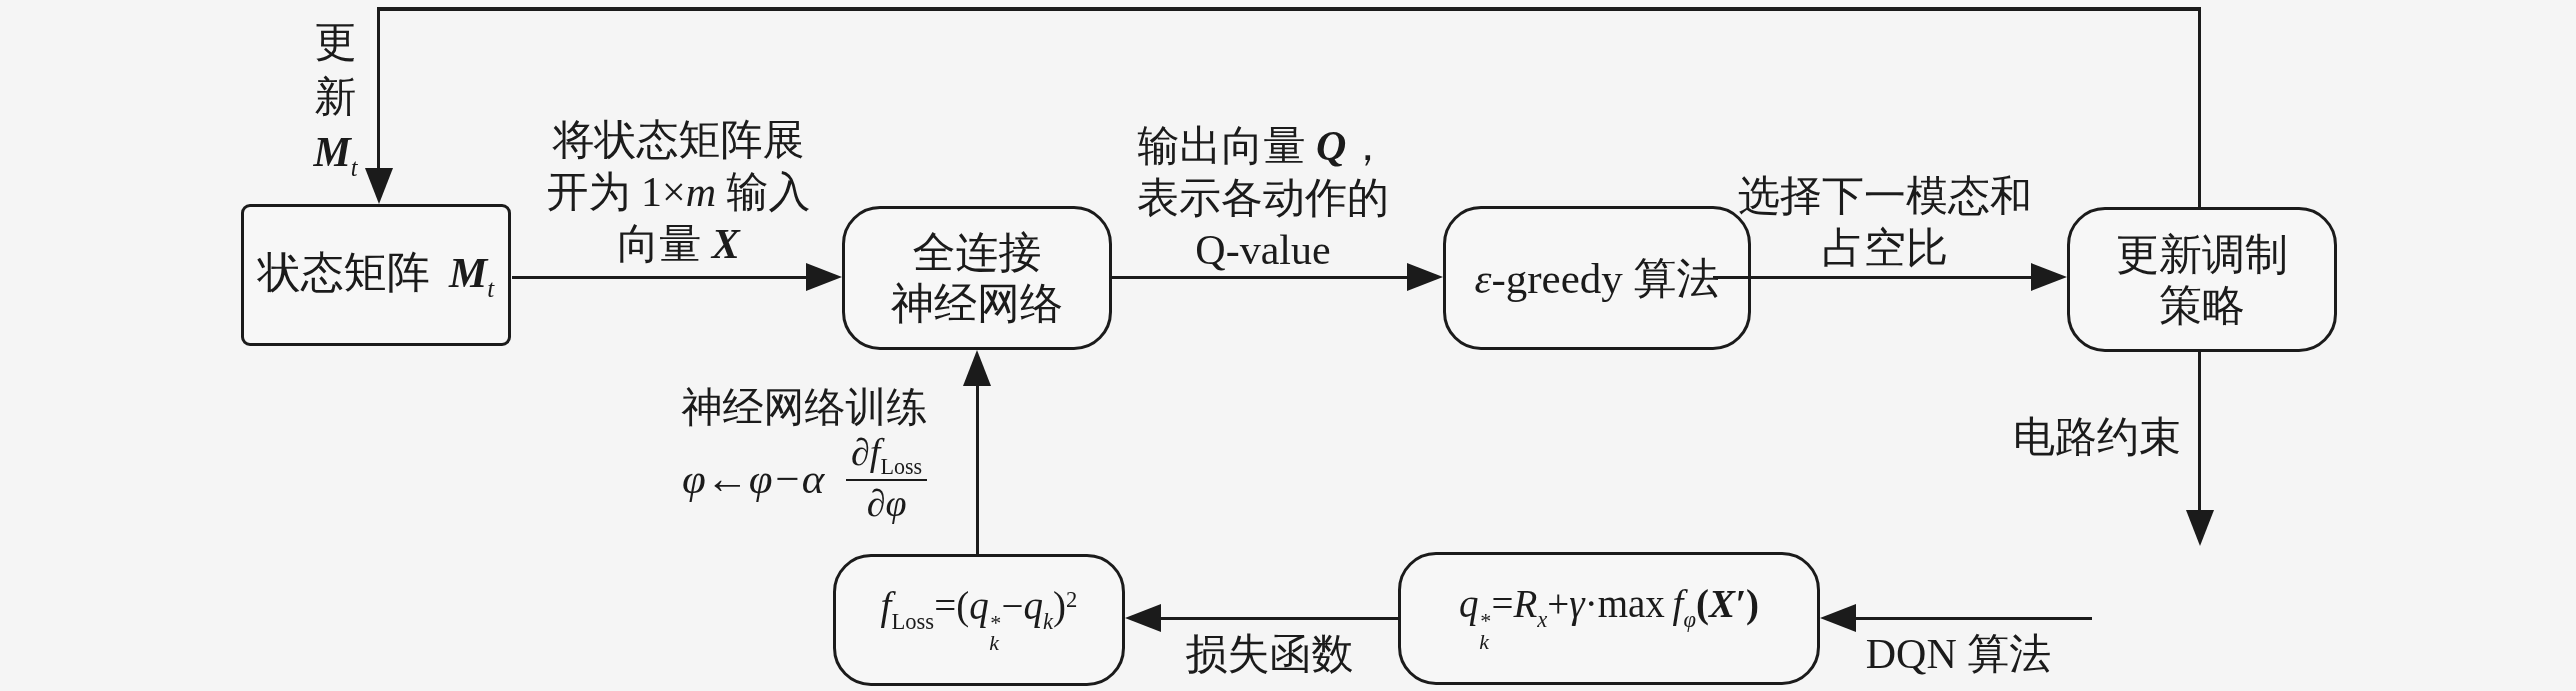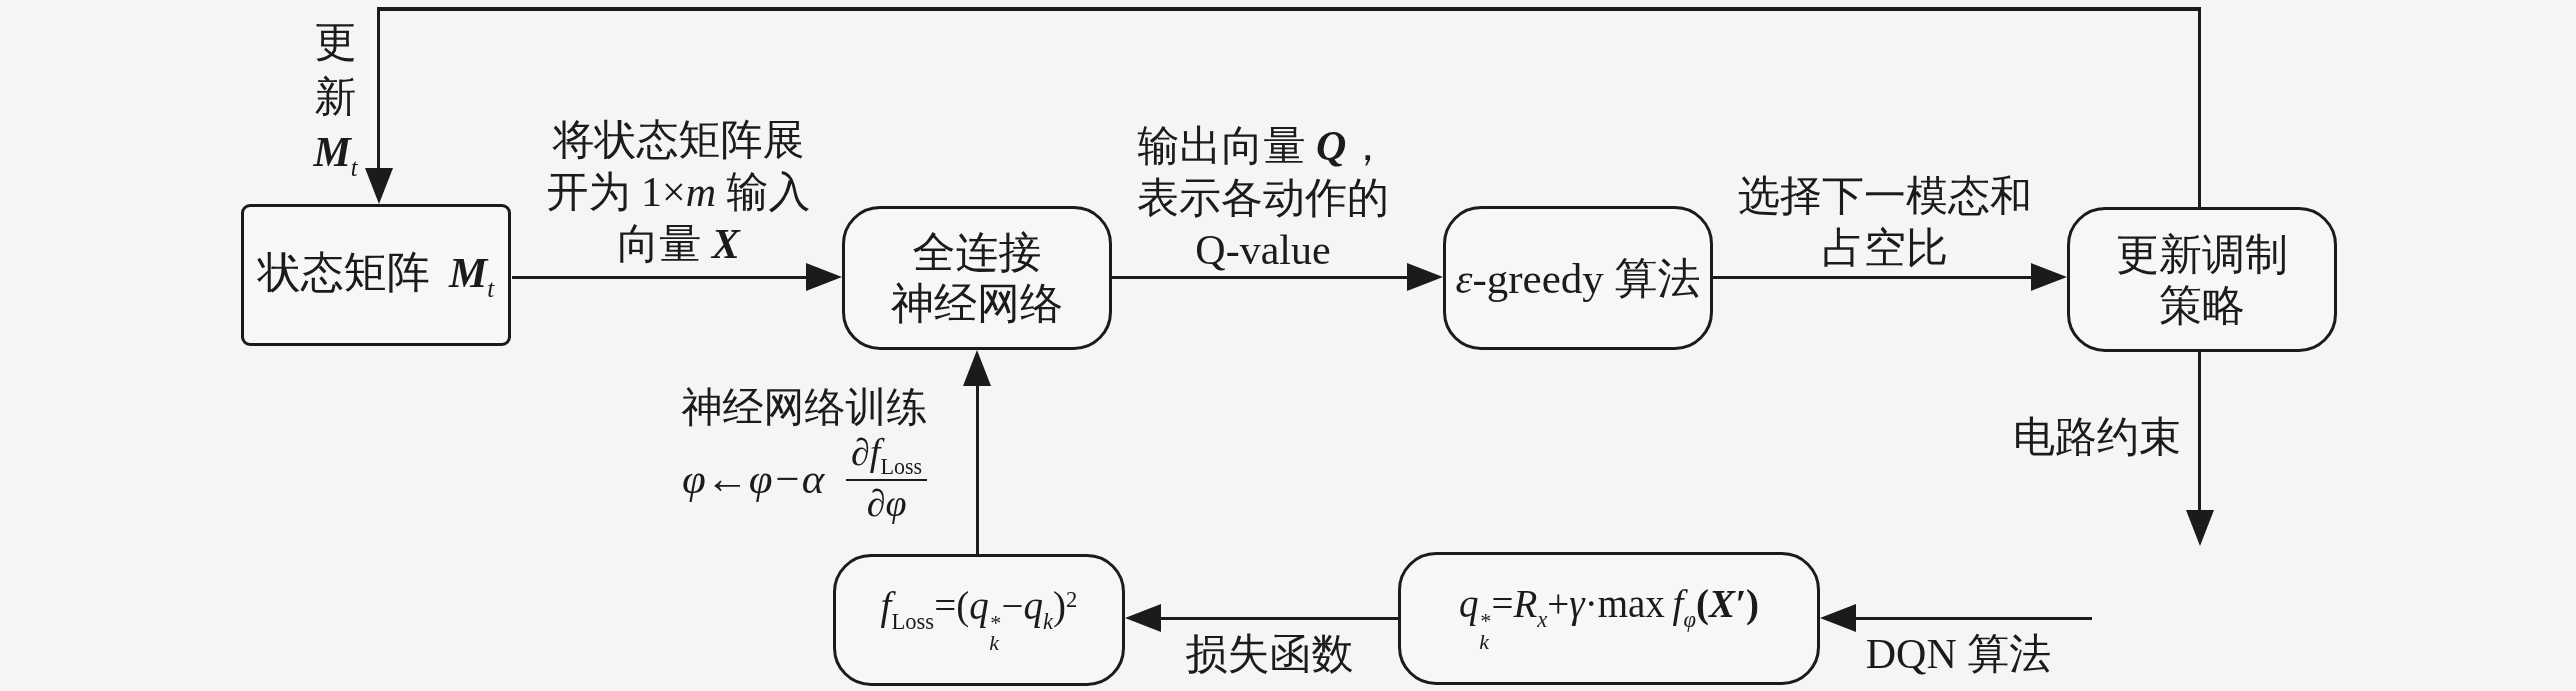--- a/index.html
+++ b/index.html
@@ -83,21 +83,21 @@
   </div>
 
   <div class="line" style="left:1112px;top:276px;width:297px;height:3.3px;"></div>
   <div class="ah ah-right" style="left:1407px;top:263px;"></div>
   <div class="lbl" style="left:1116px;top:120px;width:294px;line-height:52px;">
     <span><span>输出向量 </span><span class="bit">Q</span><span>，</span></span><br>
     <span>表示各动作的</span><br>
     <span>Q-value</span>
   </div>
 
-  <div class="box" style="left:1443px;top:206px;width:270px;height:144px;">
+  <div class="box" style="left:1443px;top:206px;width:308px;height:144px;">
     <span><span class="it">ε</span><span>-greedy 算法</span></span>
   </div>
 
   <div class="line" style="left:1713px;top:276px;width:319px;height:3.3px;"></div>
   <div class="ah ah-right" style="left:2031px;top:263px;"></div>
   <div class="lbl" style="left:1709px;top:170px;width:352px;line-height:52px;">
     <span>选择下一模态和</span><br>
     <span>占空比</span>
   </div>
 

